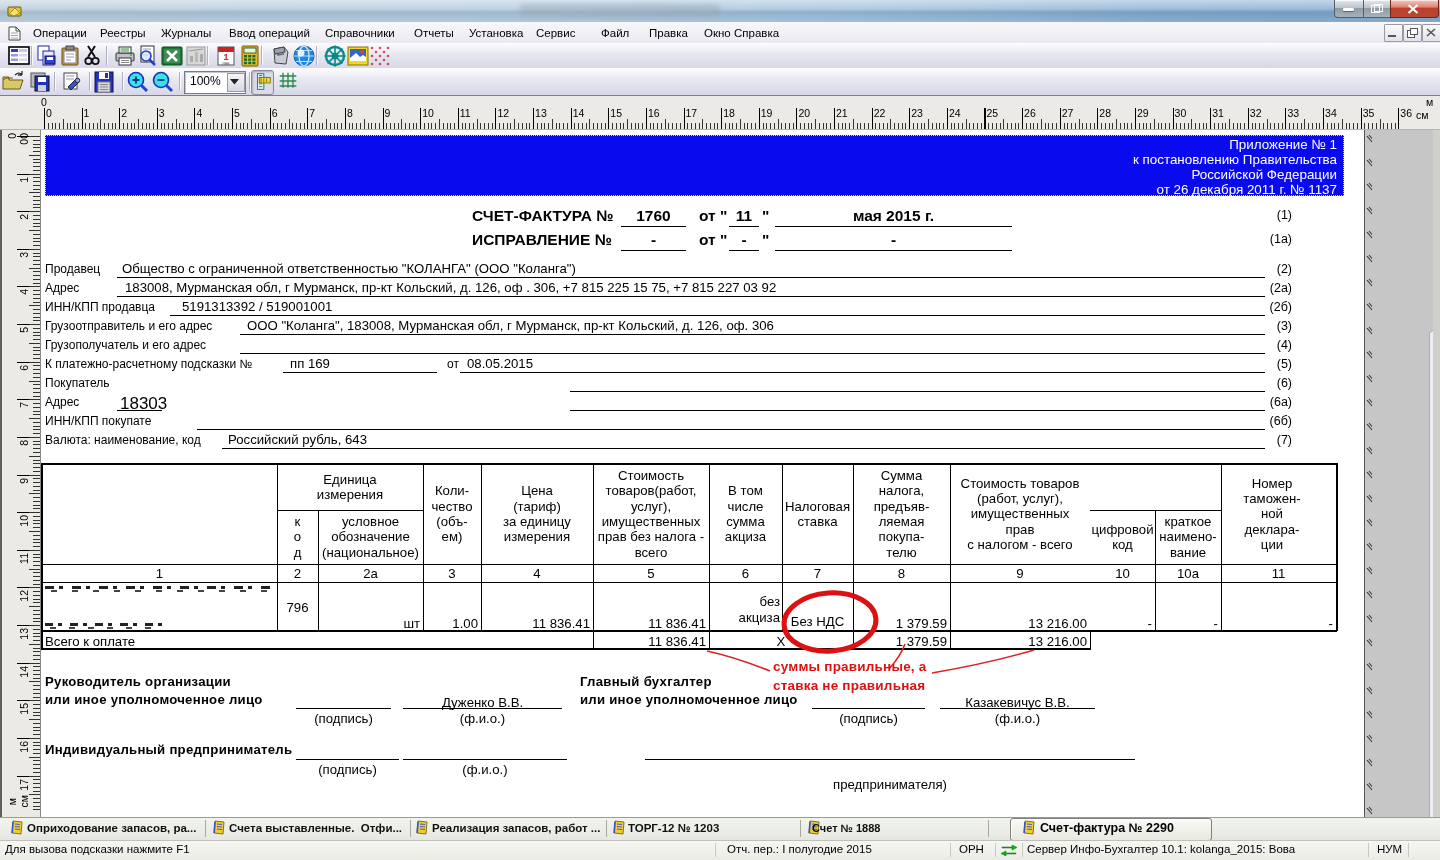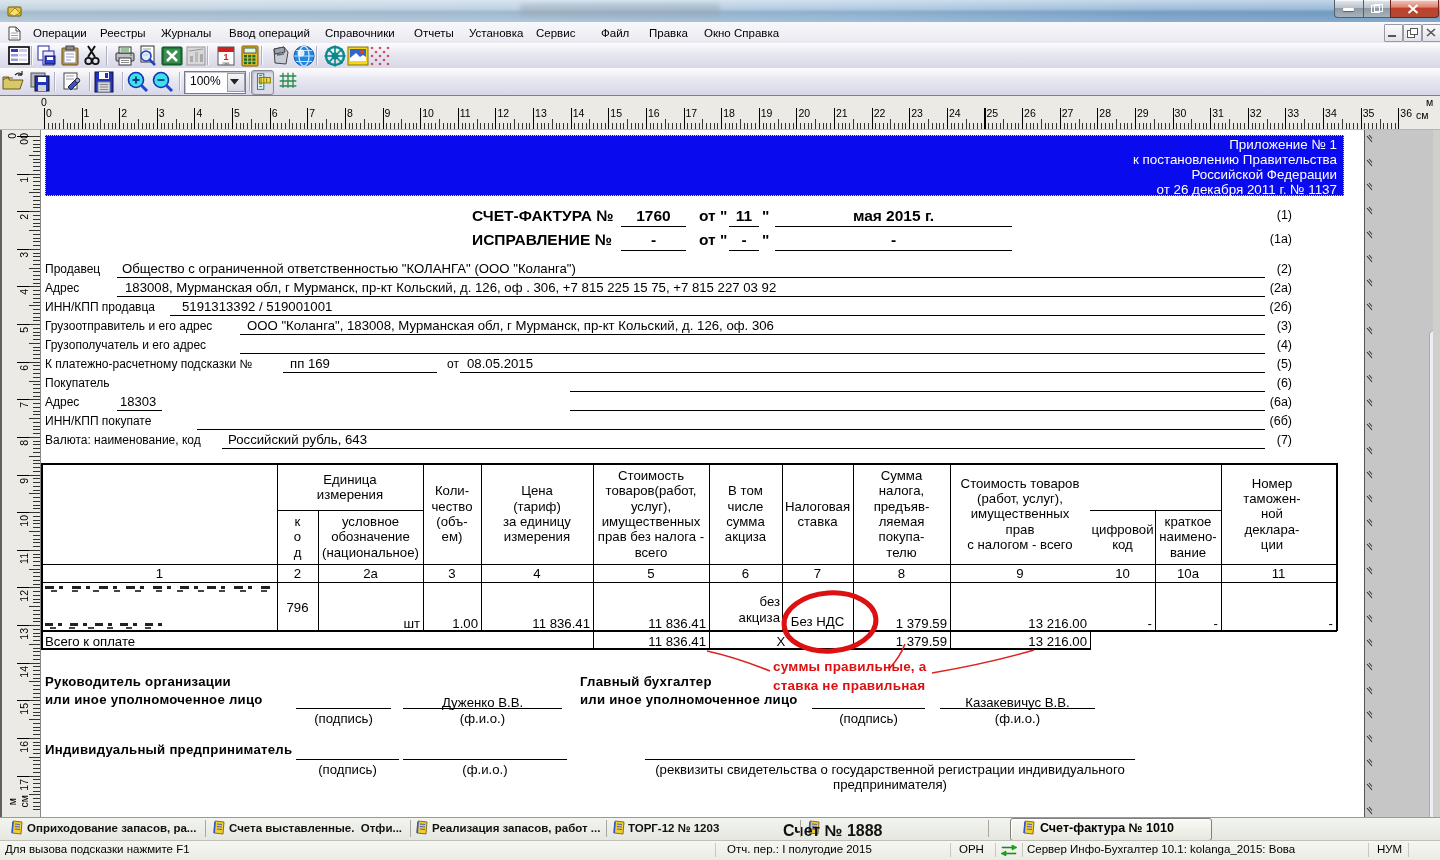--- a/index.html
+++ b/index.html
@@ -409,21 +409,21 @@
 <div style="position:absolute;right:148px;top:338px;white-space:nowrap;font-size:12.5px;">(4)</div>
 <div style="position:absolute;left:45px;top:357px;white-space:nowrap;font-size:12px;">К платежно-расчетному подсказки №</div>
 <div style="position:absolute;left:290px;top:356px;white-space:nowrap;font-size:13.2px;">пп 169</div>
 <div style="position:absolute;left:283px;top:372px;width:154px;height:1px;background:#000"></div>
 <div style="position:absolute;left:460px;top:372px;width:805px;height:1px;background:#000"></div>
 <div style="position:absolute;right:148px;top:357px;white-space:nowrap;font-size:12.5px;">(5)</div>
 <div style="position:absolute;left:45px;top:376px;white-space:nowrap;font-size:12px;">Покупатель</div>
 <div style="position:absolute;left:570px;top:391px;width:695px;height:1px;background:#000"></div>
 <div style="position:absolute;right:148px;top:376px;white-space:nowrap;font-size:12.5px;">(6)</div>
 <div style="position:absolute;left:45px;top:395px;white-space:nowrap;font-size:12px;">Адрес</div>
-<div style="position:absolute;left:120px;top:394px;white-space:nowrap;font-size:13px;">18303</div>
+<div style="position:absolute;left:120px;top:394px;white-space:nowrap;font-size:17px;">18303</div>
 <div style="position:absolute;left:117px;top:410px;width:45px;height:1px;background:#000"></div>
 <div style="position:absolute;left:570px;top:410px;width:695px;height:1px;background:#000"></div>
 <div style="position:absolute;right:148px;top:395px;white-space:nowrap;font-size:12.5px;">(6а)</div>
 <div style="position:absolute;left:45px;top:414px;white-space:nowrap;font-size:12px;">ИНН/КПП покупате</div>
 <div style="position:absolute;left:197px;top:429px;width:1068px;height:1px;background:#000"></div>
 <div style="position:absolute;right:148px;top:414px;white-space:nowrap;font-size:12.5px;">(6б)</div>
 <div style="position:absolute;left:45px;top:433px;white-space:nowrap;font-size:12px;">Валюта: наименование, код</div>
 <div style="position:absolute;left:228px;top:432px;white-space:nowrap;font-size:13.2px;">Российский рубль, 643</div>
 <div style="position:absolute;left:222px;top:448px;width:1043px;height:1px;background:#000"></div>
 <div style="position:absolute;right:148px;top:433px;white-space:nowrap;font-size:12.5px;">(7)</div>
@@ -516,21 +516,20 @@
 <div style="position:absolute;left:812px;top:711px;width:113px;text-align:center;white-space:nowrap;font-size:13.2px;">(подпись)</div>
 <div style="position:absolute;left:940px;top:708px;width:155px;height:1px;background:#000"></div>
 <div style="position:absolute;left:940px;top:695px;width:155px;text-align:center;white-space:nowrap;font-size:13.2px;">Казакевичус В.В.</div>
 <div style="position:absolute;left:940px;top:711px;width:155px;text-align:center;white-space:nowrap;font-size:13.2px;">(ф.и.о.)</div>
 <div style="position:absolute;left:45px;top:742px;white-space:nowrap;font-size:13.2px;font-weight:bold;letter-spacing:0.25px;">Индивидуальный предприниматель</div>
 <div style="position:absolute;left:296px;top:759px;width:103px;height:1px;background:#000"></div>
 <div style="position:absolute;left:296px;top:762px;width:103px;text-align:center;white-space:nowrap;font-size:13.2px;">(подпись)</div>
 <div style="position:absolute;left:403px;top:759px;width:164px;height:1px;background:#000"></div>
 <div style="position:absolute;left:403px;top:762px;width:164px;text-align:center;white-space:nowrap;font-size:13.2px;">(ф.и.о.)</div>
 <div style="position:absolute;left:645px;top:759px;width:490px;height:1px;background:#000"></div>
-<div style="position:absolute;left:645px;top:762px;width:490px;text-align:center;white-space:nowrap;font-size:13.2px;">(реквизиты свидетельства о государственной регистрации индивидуального</div>
 <div style="position:absolute;left:645px;top:777px;width:490px;text-align:center;white-space:nowrap;font-size:13.2px;">предпринимателя)</div>
 <svg style="position:absolute;left:690px;top:585px" width="360" height="110" viewBox="0 0 360 110">
 <g transform="rotate(-4 140 37)">
         <ellipse cx="140" cy="37" rx="46" ry="29" fill="none" stroke="#dd1111" stroke-width="5"></ellipse>
       </g>
 <path d="M17 66 Q45 72 80 86" fill="none" stroke="#dd2222" stroke-width="1.6"></path>
 <path d="M215 59 Q210 72 199 84" fill="none" stroke="#dd2222" stroke-width="1.6"></path>
 <path d="M344 65 Q300 78 242 88" fill="none" stroke="#dd2222" stroke-width="1.6"></path>
 </svg>
 <div style="position:absolute;left:773px;top:659px;white-space:nowrap;font-size:13.5px;font-weight:bold;color:#dd1111;letter-spacing:0.2px;">суммы правильные, а</div>
@@ -558,33 +557,33 @@
       <path d="M3 1 L12 2 L11 14 L2 13 Z" fill="#f0cc30" stroke="#7a6410" stroke-width="0.9"></path>
       <path d="M5 4 L10 4.5 M5 6.5 L10 7 M5 9 L10 9.5" stroke="#3355cc" stroke-width="0.9"></path>
       <path d="M3 2 L2.2 13" stroke="#3355cc" stroke-width="1.6"></path>
     </svg>
 <div style="position:absolute;left:628px;top:822px;white-space:nowrap;font-size:11.5px;font-weight:bold;color:#111;">ТОРГ-12 № 1203</div>
 <svg style="position:absolute;left:807px;top:820px" width="14" height="15" viewBox="0 0 14 15">
       <path d="M3 1 L12 2 L11 14 L2 13 Z" fill="#f0cc30" stroke="#7a6410" stroke-width="0.9"></path>
       <path d="M5 4 L10 4.5 M5 6.5 L10 7 M5 9 L10 9.5" stroke="#3355cc" stroke-width="0.9"></path>
       <path d="M3 2 L2.2 13" stroke="#3355cc" stroke-width="1.6"></path>
     </svg>
-<div style="position:absolute;left:783px;top:822px;white-space:nowrap;font-size:16px;font-weight:bold;color:#111;">Счет № 1888</div>
+<div style="position:absolute;left:812px;top:822px;white-space:nowrap;font-size:11px;font-weight:bold;color:#111;">Счет № 1888</div>
 <div style="position:absolute;left:205px;top:820px;width:1px;height:17px;background:#a8a8a0"></div>
 <div style="position:absolute;left:410px;top:820px;width:1px;height:17px;background:#a8a8a0"></div>
 <div style="position:absolute;left:606px;top:820px;width:1px;height:17px;background:#a8a8a0"></div>
 <div style="position:absolute;left:800px;top:820px;width:1px;height:17px;background:#a8a8a0"></div>
 <div style="position:absolute;left:988px;top:820px;width:1px;height:17px;background:#a8a8a0"></div>
 <div style="position:absolute;left:1010px;top:818px;width:200px;height:21px;background:linear-gradient(180deg,#fafaf6,#e8e8e0);border:1px solid #808080;border-radius:3px;box-shadow:inset 1px 1px 0 #fff;"></div>
 <svg style="position:absolute;left:1022px;top:820px" width="14" height="15" viewBox="0 0 14 15">
       <path d="M3 1 L12 2 L11 14 L2 13 Z" fill="#f0cc30" stroke="#7a6410" stroke-width="0.9"></path>
       <path d="M5 4 L10 4.5 M5 6.5 L10 7 M5 9 L10 9.5" stroke="#3355cc" stroke-width="0.9"></path>
       <path d="M3 2 L2.2 13" stroke="#3355cc" stroke-width="1.6"></path>
     </svg>
-<div style="position:absolute;left:1040px;top:821px;white-space:nowrap;font-size:12.5px;font-weight:bold;">Счет-фактура № 1010</div>
+<div style="position:absolute;left:1040px;top:821px;white-space:nowrap;font-size:12.5px;font-weight:bold;">Счет-фактура № 2290</div>
 <div style="position:absolute;left:0px;top:840px;width:1440px;height:20px;background:linear-gradient(180deg,#f6f7f2,#e9ebe3);border-top:1px solid #c0c0b8;"></div>
 <div style="position:absolute;left:5px;top:843px;white-space:nowrap;font-size:11.5px;">Для вызова подсказки нажмите F1</div>
 <div style="position:absolute;left:727px;top:843px;white-space:nowrap;font-size:11.5px;">Отч. пер.: I полугодие 2015</div>
 <div style="position:absolute;left:959px;top:843px;white-space:nowrap;font-size:11.5px;">ОРН</div>
 <svg style="position:absolute;left:1000px;top:845px" width="18" height="11" viewBox="0 0 18 11">
       <path d="M2 2 H12 V0 L17 2.5 L12 5 V3 H2 Z" fill="#00bb00" stroke="#007700" stroke-width="0.5"></path>
       <path d="M16 8 H6 V6 L1 8.5 L6 11 V9 H16 Z" fill="#00bb00" stroke="#007700" stroke-width="0.5"></path>
     </svg>
 <div style="position:absolute;left:1027px;top:843px;white-space:nowrap;font-size:11.5px;">Сервер Инфо-Бухгалтер 10.1: kolanga_2015: Вова</div>
 <div style="position:absolute;left:1377px;top:843px;white-space:nowrap;font-size:11.5px;">НУМ</div>

